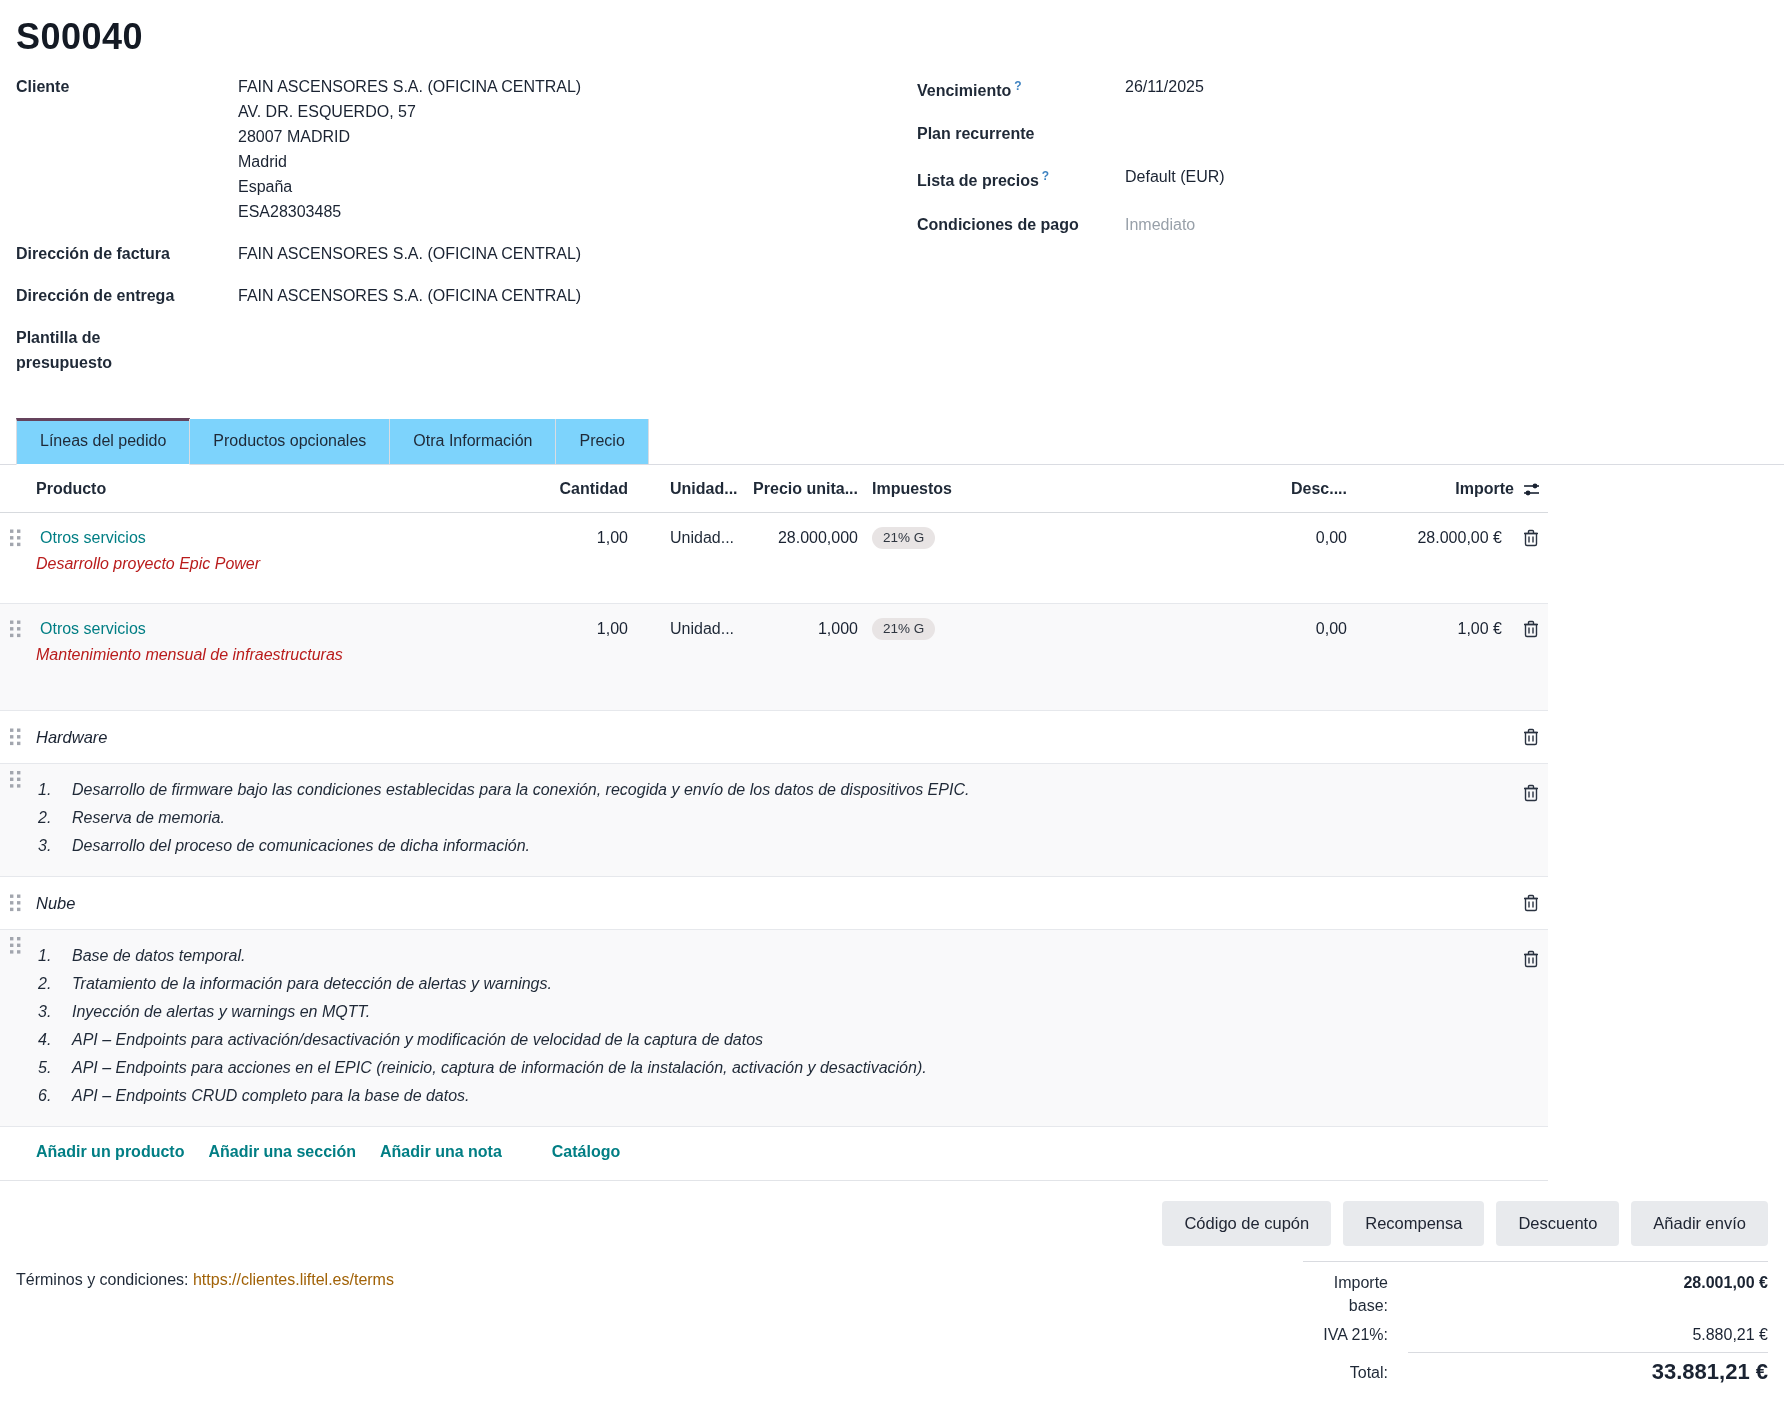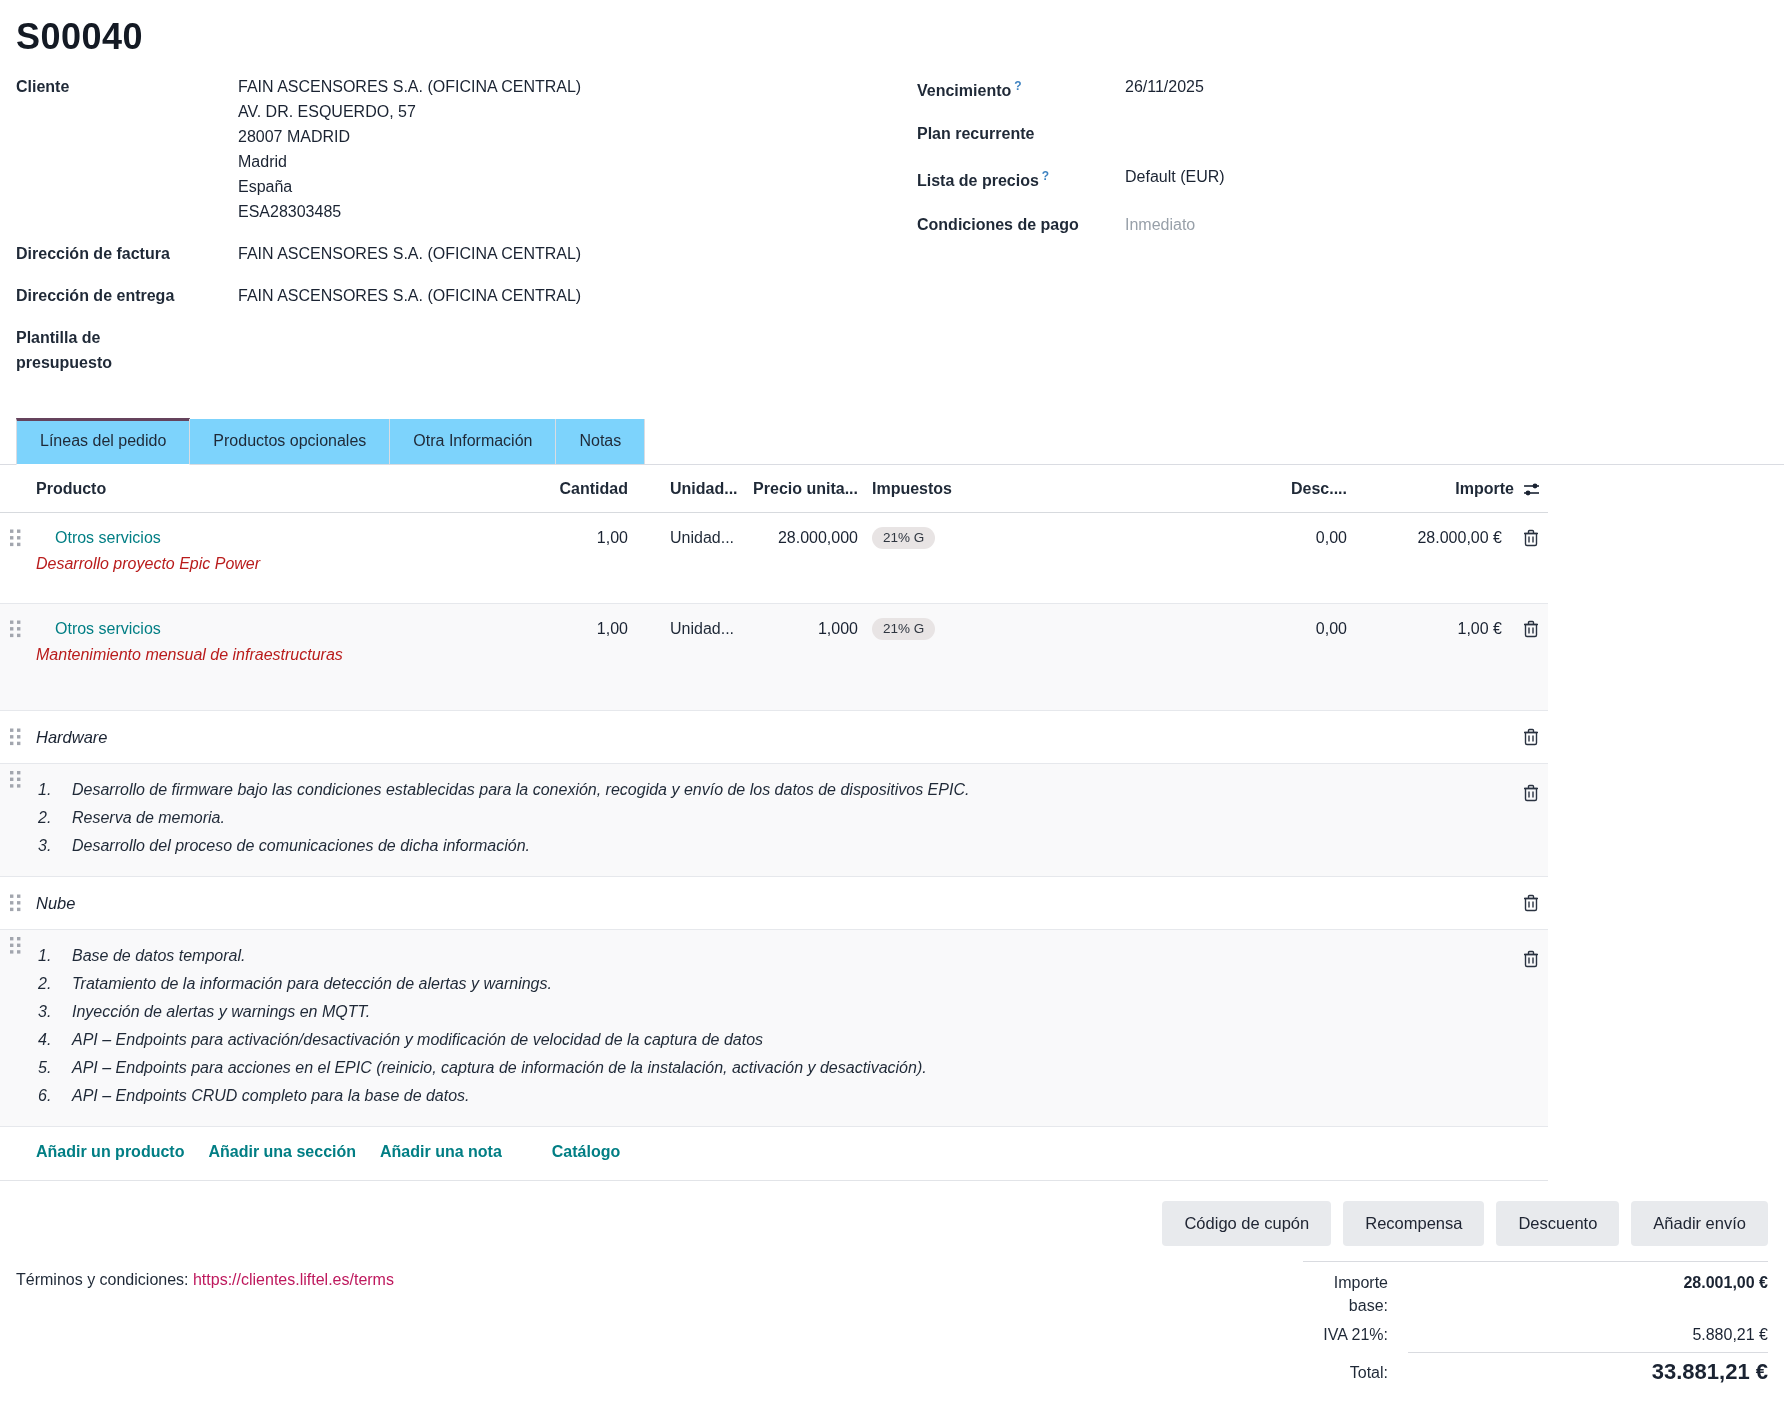--- a/index.html
+++ b/index.html
@@ -37,21 +37,21 @@
   .ta-l { text-align: left; }
   .th-uom, .cell-uom { padding-left: 30px; color: #1f2937; }
   .th-taxes, .cell-taxes { padding-left: 2px; }
   .th-amount { display: flex; align-items: center; justify-content: flex-end; gap: 10px; padding-right: 0; }
   .th-amount .lbl { text-align: right; }
   .icon-cell { display: flex; justify-content: center; align-items: center; }
 
   .trow { border-bottom: 1px solid #e6e8ec; position: relative; }
   .trow.striped { background: #f9f9fa; }
   .line1 { padding-top: 14px; }
-  .cell-product { display: flex; align-items: flex-end; padding-left: 55px; position: relative; }
+  .cell-product { display: flex; align-items: flex-end; padding-left: 40px; position: relative; }
   .handle { position: absolute; left: 9px; top: 50%; transform: translateY(-50%); cursor: grab; line-height: 0; }
   .handle.h-top { top: 6px; transform: none; }
   .product-link { color: #017e84; cursor: pointer; }
   .tax-pill { display: inline-block; background: #e8e4e4; border-radius: 20px; padding: 3px 11px 4px 11px; font-size: 13.5px; color: #2f3640; }
   .row-desc { font-style: italic; color: #b91c1c; padding: 6px 40px 0 36px; }
   .prow { padding-bottom: 30px; }
   .prow.deep { padding-bottom: 46px; }
 
   .sec-row { display: grid; grid-template-columns: 1fr 34px; align-items: center; padding: 15px 0; position: relative; }
   .sec-title { font-style: italic; color: #1a2332; padding-left: 36px; font-size: 16.5px; }
@@ -69,21 +69,21 @@
 
   
   .btn-row { display: flex; justify-content: flex-end; gap: 12px; padding: 20px 16px 0 16px; }
   .btn { background: #e8eaed; border: none; border-radius: 4px; height: 45px; padding: 0 22px; font-size: 16.5px;
          font-family: "Liberation Sans", sans-serif; color: #202634; cursor: pointer; }
 
   
   .footer { display: flex; justify-content: space-between; align-items: flex-start; padding: 15px 16px 0 16px; }
   .terms { padding-top: 10px; }
   .terms .tlabel { color: #1f2937; }
-  .terms a { color: #be185d; text-decoration: none; cursor: pointer; text-align: center; }
+  .terms a { color: #a16207; text-decoration: none; cursor: pointer; text-align: center; }
   .totals { width: 465px; border-top: 1px solid #d9dbe0; padding-top: 9px; }
   .trow-total { display: grid; grid-template-columns: 1fr 360px; line-height: 23px; margin-bottom: 6px; }
   .trow-total .tl { text-align: right; padding-right: 20px; color: #1f2937; }
   .trow-total .tv { text-align: right; color: #1a2332; }
   .tv.bold { font-weight: 700; }
   .trow-total.grand { margin-top: 2px; }
   .trow-total.grand .tv { border-top: 1px solid #d9dbe0; padding-top: 7px; font-size: 22px; font-weight: 700; }
   .trow-total.grand .tl { padding-top: 9px; }
 
   svg { display: block; }
@@ -148,21 +148,21 @@
             <span class="fline">Inmediato</span>
           </div>
         </div>
       </div>
   </div>
 
   <div class="tabs">
       <div class="tab active">Líneas del pedido</div>
       <div class="tab">Productos opcionales</div>
       <div class="tab">Otra Información</div>
-      <div class="tab">Notas</div>
+      <div class="tab">Precio</div>
     </div>
 
   <div class="olines">
     <div class="tgrid thead">
       <div class="th-product">Producto</div>
       <div class="ta-r">Cantidad</div>
       <div class="th-uom ta-l">Unidad...</div>
       <div class="ta-r">Precio unita...</div>
       <div class="th-taxes ta-l">Impuestos</div>
       <div class="ta-r">Desc....</div>

